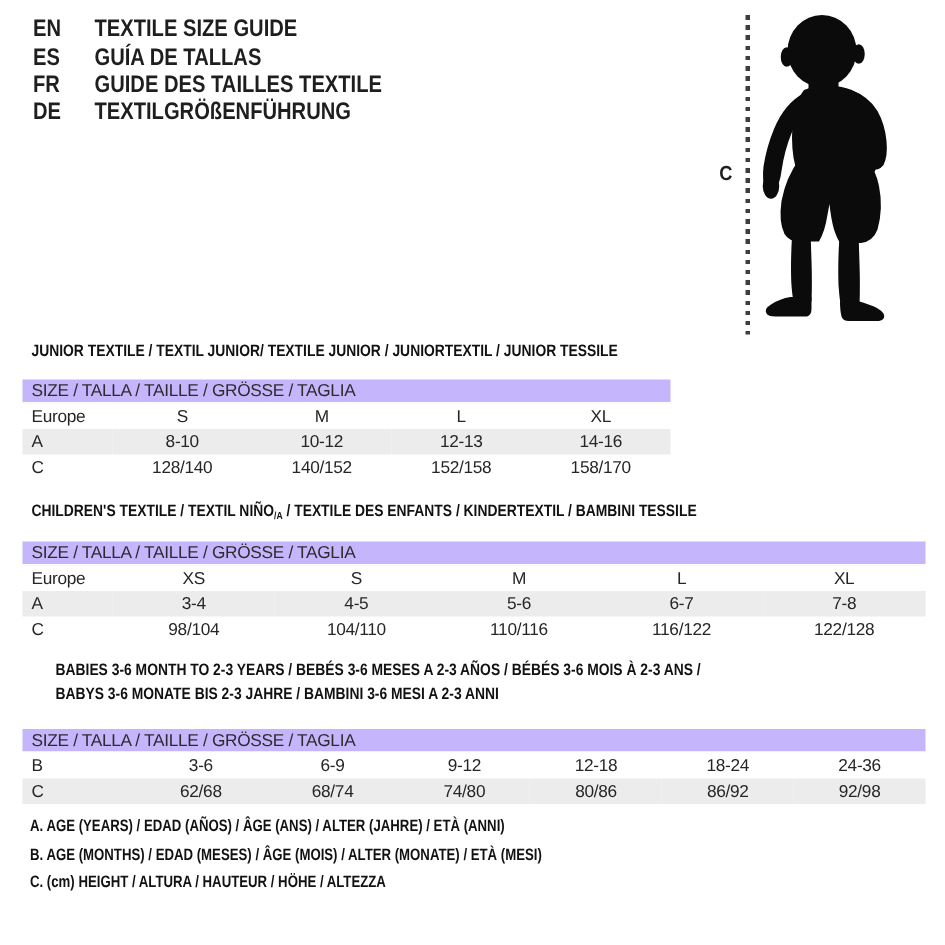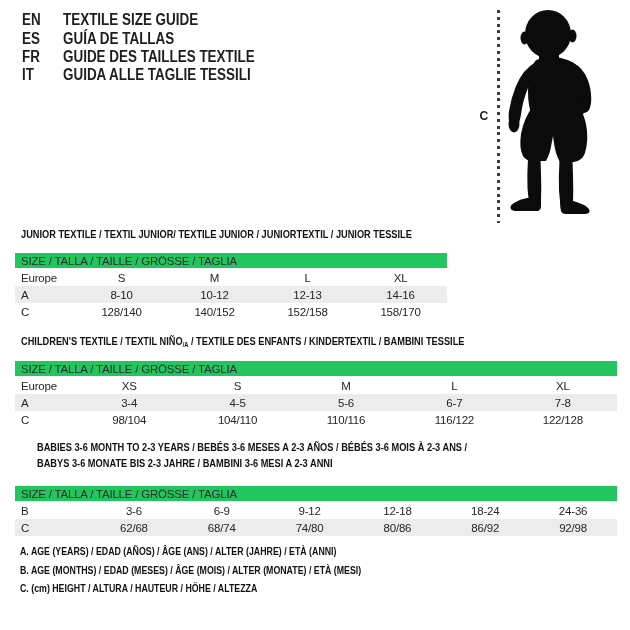--- a/index.html
+++ b/index.html
@@ -33,21 +33,21 @@
 
   
   table.size-table{
     position:absolute;left:15px;border-collapse:collapse;table-layout:fixed;
     font-size:11.5px;color:#262626;letter-spacing:-0.2px;
   }
   #table-junior{top:253px;width:432px;}
   #table-children{top:361px;width:602px;}
   #table-babies{top:486px;width:602px;}
   th.size-head{
-    background:#22c55e;color:#2c2c2c;font-weight:normal;text-align:left;
+    background:#c4b5fd;color:#2c2c2c;font-weight:normal;text-align:left;
     height:15px;padding:0 0 0 6px;border-bottom:1.5px solid #ffffff;font-size:11.5px;
   }
   td{height:17px;padding:0;text-align:center;}
   td.lbl{text-align:left;padding-left:6px;}
   tr.shade td{background:#ececec;}
 
   
   .notes{position:absolute;left:20px;top:542px;font-weight:bold;font-size:11px;color:#111;}
   .note-line{height:18.6px;display:flex;align-items:center;white-space:nowrap;}
 </style>
@@ -63,22 +63,22 @@
     </div>
     <div class="lang-row">
       <span class="lang-code"><span class="cx">ES</span></span>
       <span class="cx">GUÍA DE TALLAS</span>
     </div>
     <div class="lang-row">
       <span class="lang-code"><span class="cx">FR</span></span>
       <span class="cx">GUIDE DES TAILLES TEXTILE</span>
     </div>
     <div class="lang-row">
-      <span class="lang-code"><span class="cx">IT</span></span>
-      <span class="cx">GUIDA ALLE TAGLIE TESSILI</span>
+      <span class="lang-code"><span class="cx">DE</span></span>
+      <span class="cx">TEXTILGRÖßENFÜHRUNG</span>
     </div>
   </div>
 
   <div class="measure-line"></div>
   <div class="measure-label"><span class="cxc">C</span></div>
   <svg class="baby-svg" width="100" height="210" viewBox="0 0 100 210" aria-hidden="true">
     <g fill="#0b0b0b">
       <ellipse cx="45" cy="26" rx="23" ry="24"></ellipse>
       <ellipse cx="21.5" cy="30" rx="4" ry="6.5"></ellipse>
       <ellipse cx="69.5" cy="28" rx="4" ry="6.5"></ellipse>

